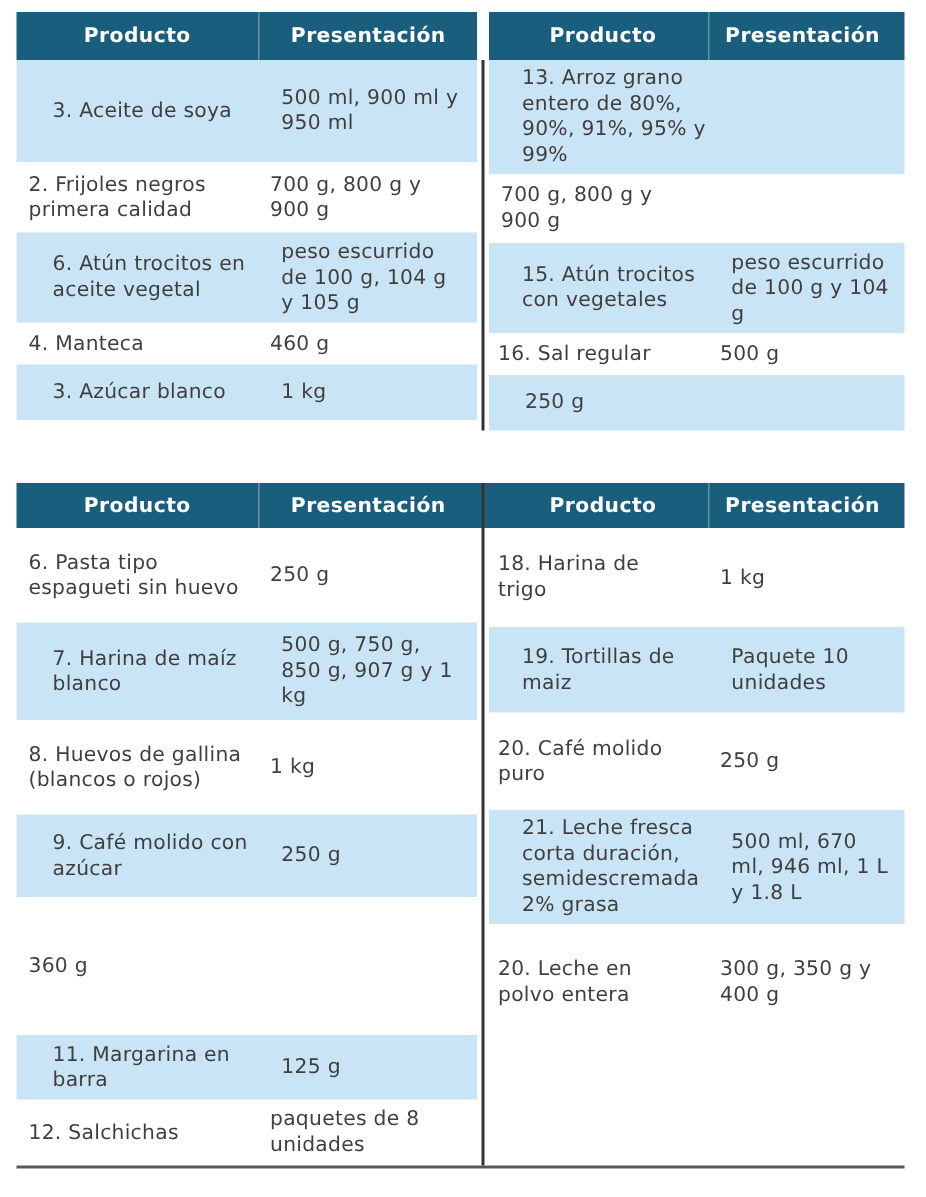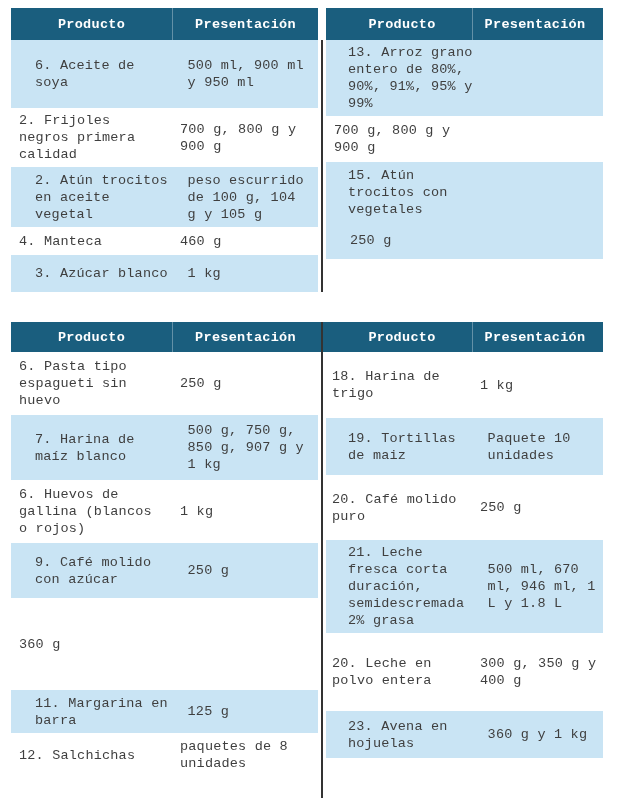--- a/index.html
+++ b/index.html
@@ -4,21 +4,21 @@
 <style>
   html,body{margin:0;padding:0;background:#ffffff;}
   .page{
     position:relative;
     width:617px;height:798px;
     background:#ffffff;
     font-family:"DejaVu Sans", sans-serif;
     color:var(--body-text,#3f3f3f);
     overflow:hidden;
   }
-  .section{position:absolute;left:11px;width:592px;display:flex;align-items:flex-start;font-family:Liberation Mono, monospace;}
+  .section{position:absolute;left:11px;width:592px;display:flex;align-items:flex-start;}
   .section-top{top:8px;}
   .section-bottom{top:322px;border-bottom:2px solid #595959;}
   .half{display:flex;flex-direction:column;box-sizing:border-box;}
   .half-left{width:307px;margin-right:8px;}
   .half-right{width:277px;}
   .hdr-row{display:flex;background:var(--header-bg,#1a5e7e);}
   .section-top .hdr-row{height:32px;}
   .section-bottom .hdr-row{height:30px;}
   .hdr{
     display:flex;align-items:center;justify-content:center;
@@ -51,29 +51,29 @@
 
   <div class="section section-top">
     <div class="vline"></div>
 
     <div class="half half-left">
       <div class="hdr-row">
         <div class="hdr col-p">Producto</div>
         <div class="hdr col-v">Presentación</div>
       </div>
       <div class="row b" style="min-height:68px">
-        <div class="cell col-p">6. Aceite de soya</div>
+        <div class="cell col-p">3. Aceite de soya</div>
         <div class="cell col-v">500 ml, 900 ml y 950 ml</div>
       </div>
       <div class="row" style="min-height:47px">
         <div class="cell col-p">2. Frijoles negros primera calidad</div>
         <div class="cell col-v">700 g, 800 g y 900 g</div>
       </div>
       <div class="row b" style="min-height:60px">
-        <div class="cell col-p">2. Atún trocitos en aceite vegetal</div>
+        <div class="cell col-p">6. Atún trocitos en aceite vegetal</div>
         <div class="cell col-v">peso escurrido de 100 g, 104 g y 105 g</div>
       </div>
       <div class="row" style="min-height:28px">
         <div class="cell col-p">4. Manteca</div>
         <div class="cell col-v">460 g</div>
       </div>
       <div class="row b" style="min-height:37px">
         <div class="cell col-p">3. Azúcar blanco</div>
         <div class="cell col-v">1 kg</div>
       </div>
@@ -85,20 +85,25 @@
         <div class="hdr col-v">Presentación</div>
       </div>
       <div class="row b" style="min-height:71px">
         <div class="cell col-p">13. Arroz grano entero de 80%, 90%, 91%, 95% y 99%</div>
       </div>
       <div class="row" style="min-height:46px">
         <div class="cell col-v">700 g, 800 g y 900 g</div>
       </div>
       <div class="row b" style="min-height:60px">
         <div class="cell col-p">15. Atún trocitos con vegetales</div>
+        <div class="cell col-v">peso escurrido de 100 g y 104 g</div>
+      </div>
+      <div class="row" style="min-height:28px">
+        <div class="cell col-p">16. Sal regular</div>
+        <div class="cell col-v">500 g</div>
       </div>
       <div class="row b" style="min-height:37px">
         <div class="cell col-v">250 g</div>
       </div>
     </div>
   </div>
 
   <div class="section section-bottom">
     <div class="header-bridge"></div>
     <div class="vline"></div>
@@ -110,21 +115,21 @@
       </div>
       <div class="row" style="min-height:63px">
         <div class="cell col-p">6. Pasta tipo espagueti sin huevo</div>
         <div class="cell col-v">250 g</div>
       </div>
       <div class="row b" style="min-height:65px">
         <div class="cell col-p">7. Harina de maíz blanco</div>
         <div class="cell col-v">500 g, 750 g, 850 g, 907 g y 1 kg</div>
       </div>
       <div class="row" style="min-height:63px">
-        <div class="cell col-p">6. Huevos de gallina (blancos o rojos)</div>
+        <div class="cell col-p">8. Huevos de gallina (blancos o rojos)</div>
         <div class="cell col-v">1 kg</div>
       </div>
       <div class="row b" style="min-height:55px">
         <div class="cell col-p">9. Café molido con azúcar</div>
         <div class="cell col-v">250 g</div>
       </div>
       <div class="row" style="min-height:92px">
         <div class="cell col-v">360 g</div>
       </div>
       <div class="row b" style="min-height:43px">
@@ -155,24 +160,20 @@
         <div class="cell col-v">250 g</div>
       </div>
       <div class="row b" style="min-height:70px">
         <div class="cell col-p">21. Leche fresca corta duración, semidescremada 2% grasa</div>
         <div class="cell col-v">500 ml, 670 ml, 946 ml, 1 L y 1.8 L</div>
       </div>
       <div class="row" style="min-height:78px">
         <div class="cell col-p">20. Leche en polvo entera</div>
         <div class="cell col-v">300 g, 350 g y 400 g</div>
       </div>
-      <div class="row b" style="min-height:47px">
-        <div class="cell col-p">23. Avena en hojuelas</div>
-        <div class="cell col-v">360 g y 1 kg</div>
-      </div>
       <div class="row" style="min-height:42px">
         <div class="cell col-p"></div>
         <div class="cell col-v"></div>
       </div>
     </div>
   </div>
 
 </div>
 
 </body></html>

